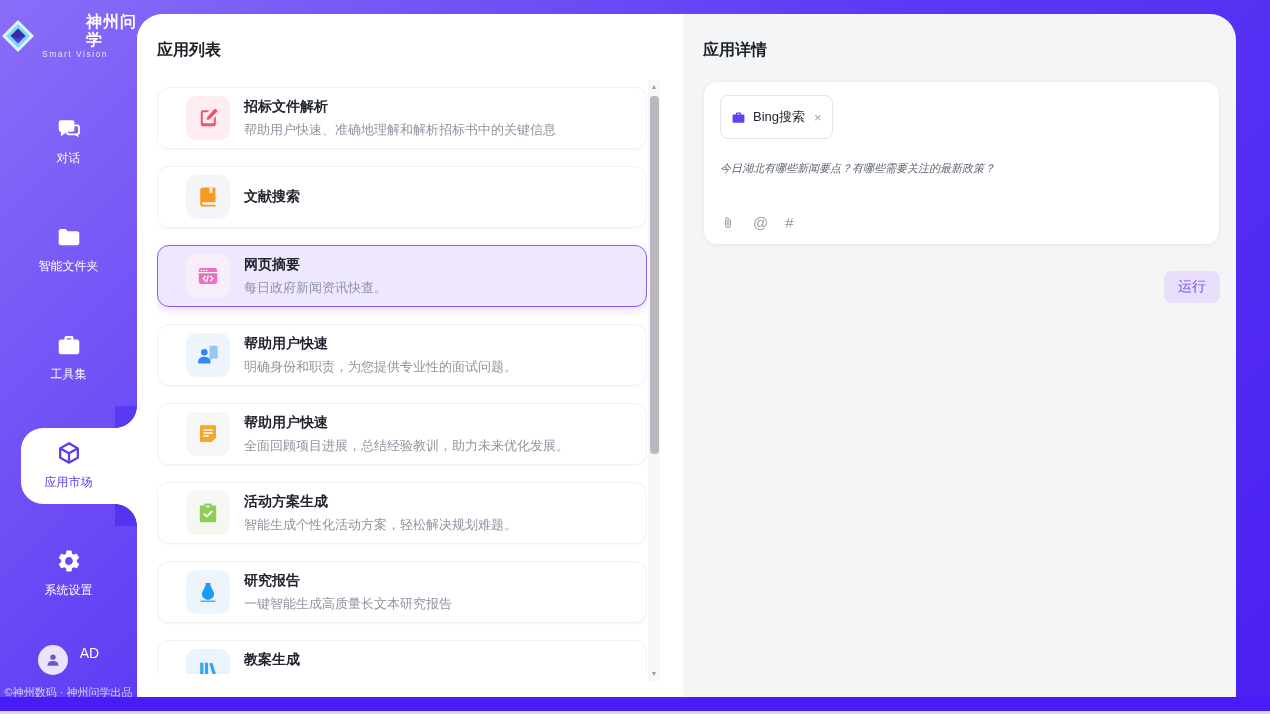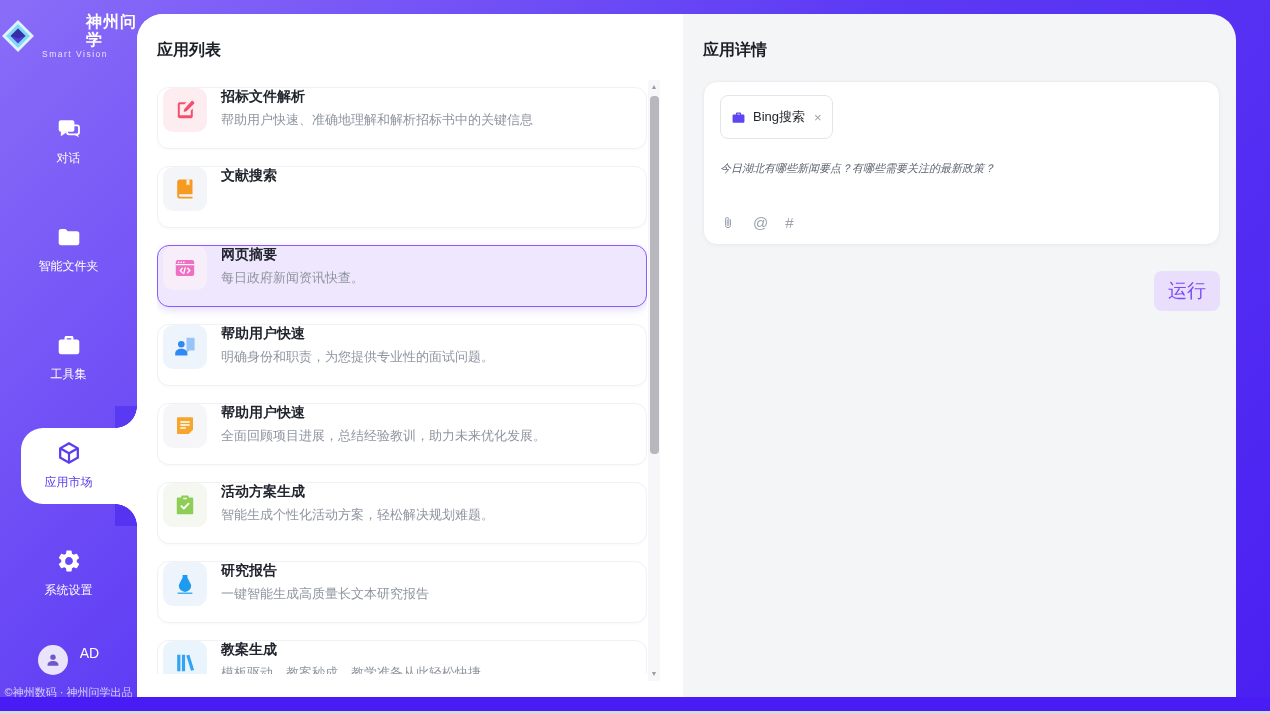--- a/index.html
+++ b/index.html
@@ -41,21 +41,21 @@
   
   .main { position:absolute; left:137px; top:14px; right:34px; bottom:17px;
           background:#f4f5f7; border-radius:26px 26px 0 0; overflow:hidden;
           display:flex; z-index:1; }
   .panel-title { font-size:16px; font-weight:bold; color:#1b1f27; }
 
   .list-panel { width:546px; background:#fff; position:relative; padding:26px 0 0 20px; }
   .cards { margin-top:26px; width:490px; height:calc(100% - 70px); overflow:hidden;
            display:flex; flex-direction:column; gap:17px; }
   .card { flex:none; min-height:62px; border:1px solid #f1f1f4; border-radius:12px;
-          background:#fff; display:flex; align-items:flex-start; gap:14px; padding:0 14px 0 5px;
+          background:#fff; display:flex; align-items:center; gap:14px; padding:0 14px 0 28px;
           box-shadow:0 1px 3px rgba(25,25,60,.03); cursor:pointer; }
   .card.selected { background:#efe7fd; border-color:#8a5cf6;
           box-shadow:0 3px 9px rgba(120,80,240,.2); }
   .tile { width:44px; height:44px; border-radius:10px; display:grid; place-items:center; flex:none; }
   .tile span { width:24px; height:24px; display:block; }
   .card-text { display:flex; flex-direction:column; gap:5px; }
   .card-title { font-size:14px; font-weight:bold; color:#21252e; }
   .card-desc { font-size:13px; color:#8f95a0; }
 
   .scrollbar { position:absolute; right:23px; top:66px; bottom:16px; width:12px;
@@ -75,21 +75,21 @@
   .chip-icon { width:15px; height:15px; color:#5b46f2; display:block; }
   .chip-label { font-size:13px; color:#23262e; }
   .chip-close { font-size:13px; color:#9aa0ab; margin-left:2px; cursor:pointer; }
   .query { margin-top:22px; font-size:11px; color:#5d6470; cursor:text;font-style:italic; }
   .attach-row { position:absolute; bottom:13px; left:16px; display:flex; gap:17px;
                 align-items:center; color:#9aa2ad; }
   .att { cursor:pointer; }
   .att.svg { width:16px; height:16px; display:block; }
   .att.glyph { font-size:15px; line-height:16px; }
   .run-row { margin-top:26px; display:flex; justify-content:flex-end; }
-  .run-btn { background:#e9dffc; color:#7a4bf8; font-size:19px; padding:7px 14px;
+  .run-btn { background:#e9dffc; color:#7a4bf8; font-size:14px; padding:7px 14px;
              border-radius:8px; border:none; cursor:pointer;
              font-family:"Liberation Sans","DejaVu Sans",sans-serif; }
 
   
   .bottom-bar { position:absolute; left:0; right:0; bottom:3px; height:14px;
                 background:#4a1cf5; z-index:3; }
   .bottom-strip { position:absolute; left:0; right:0; bottom:0; height:3px;
                 background:#d8d9de; z-index:3; }
   svg { display:block; }
 </style>

